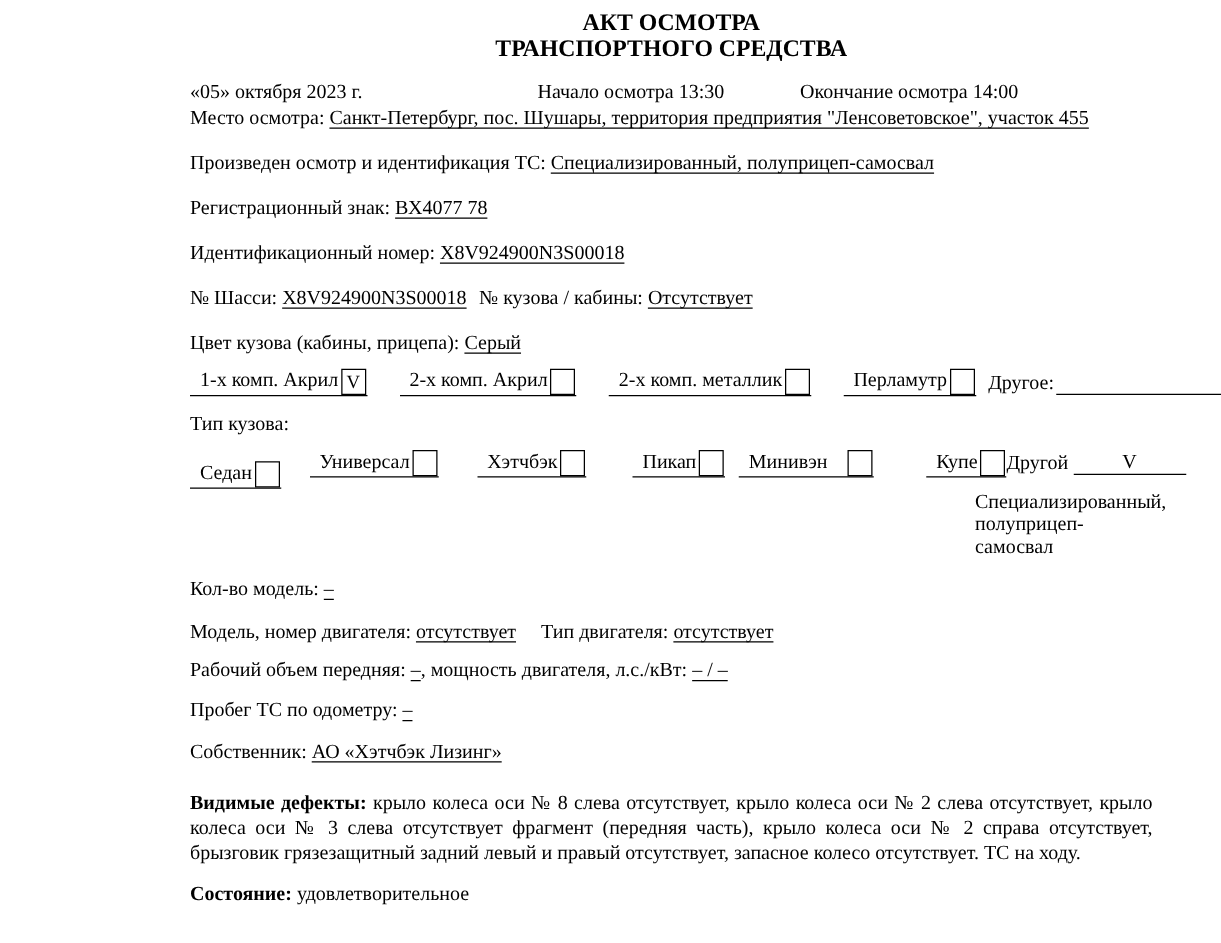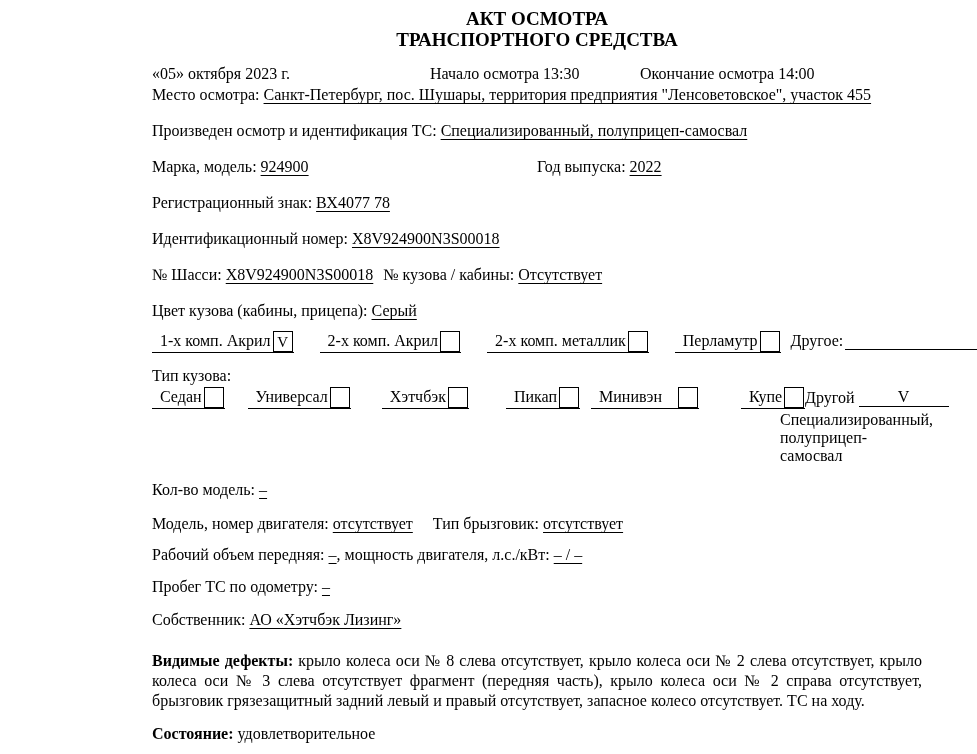--- a/index.html
+++ b/index.html
@@ -17,33 +17,33 @@
   .daterow { position:relative; height:19px; margin-bottom:1px; white-space:nowrap; }
   .daterow .d2 { position:absolute; left:278px; top:0; }
   .daterow .d3 { position:absolute; left:488px; top:0; }
   .ln { line-height:19px; margin-bottom:17px; white-space:nowrap; }
   .u { text-decoration:underline; text-underline-offset:3px; }
   .b { font-weight:bold; }
   .pairw { display:inline-block; width:385px; }
   .gap20 { display:inline-block; width:20px; }
   .gap10 { display:inline-block; width:10px; }
 
-  .cbrow { display:flex; align-items:flex-start; margin-bottom:13px; white-space:nowrap; }
+  .cbrow { display:flex; align-items:center; margin-bottom:13px; white-space:nowrap; }
   .cbitem { display:inline-flex; align-items:flex-end; border-bottom:1px solid #000; padding:0 1px 2px 8px; }
   .cbbox {
     display:inline-block; width:20px; height:21px; border:1px solid #000;
     margin-bottom:-2px; margin-left:2px; line-height:20px; text-align:center; font-size:15px;
   }
   .paint .cbitem { margin-right:26px; }
   .paint .cbitem:nth-child(4) { margin-right:10px; }
   .otherwrap { display:inline-flex; align-items:flex-end; }
   .blank { display:inline-block; width:137px; height:19px; border-bottom:1px solid #000; margin-left:2px; }
 
   .bodytype-label { line-height:19px; margin-bottom:2px; }
-  .body .cbitem:nth-child(1) { margin-right:23px; }
+  .body .cbitem:nth-child(1) { margin-right:23px;margin-top:18px; }
   .body .cbitem:nth-child(2) { margin-right:31px; }
   .body .cbitem:nth-child(3) { margin-right:37px; }
   .body .cbitem:nth-child(4) { margin-right:11px; }
   .body .cbitem:nth-child(5) { margin-right:42px; }
   .body .cbitem:nth-child(5) .cbbox { margin-left:16px; }
   .other2 { display:inline-flex; align-items:flex-end; margin-left:auto; padding-bottom:2px; }
   .vline { display:inline-block; width:90px; border-bottom:1px solid #000; line-height:19px; text-align:center; margin-left:4px; }
   .othervalue { margin:0 0 15px 628px; line-height:18px; }
 
   .just { line-height:20px; margin-bottom:13px; text-align:justify; white-space:normal; }
@@ -67,25 +67,20 @@
   <p class="ln">
     <span>Место осмотра:</span>
     <span class="u">Санкт-Петербург, пос. Шушары, территория предприятия "Ленсоветовское", участок 455</span>
   </p>
 
   <p class="ln">
     <span>Произведен осмотр и идентификация ТС:</span>
     <span class="u">Специализированный, полуприцеп-самосвал</span>
   </p>
 
-  <p class="ln">
-    <span class="pairw"><span>Марка, модель:</span>
-    <span class="u">924900</span></span><span><span>Год выпуска:</span>
-    <span class="u">2022</span></span>
-  </p>
 
   <p class="ln">
     <span>Регистрационный знак:</span>
     <span class="u">ВХ4077 78</span>
   </p>
 
   <p class="ln">
     <span>Идентификационный номер:</span>
     <span class="u">X8V924900N3S00018</span>
   </p>
@@ -162,21 +157,21 @@
     <div>полуприцеп-самосвал</div>
   </div>
 
   <p class="ln" style="margin-bottom:15px;">
     <span>Кол-во модель:</span>
     <span class="u">–</span>
   </p>
 
   <p class="ln" style="margin-bottom:12px;">
     <span>Модель, номер двигателя:</span>
-    <span class="u">отсутствует</span><span class="gap20"></span><span>Тип брызговик:</span>
+    <span class="u">отсутствует</span><span class="gap20"></span><span>Тип двигателя:</span>
     <span class="u">отсутствует</span>
   </p>
 
   <p class="ln" style="margin-bottom:13px;">
     <span>Рабочий объем передняя:</span>
     <span class="u">–</span><span>, мощность двигателя, л.с./кВт:</span>
     <span class="u">– / –</span>
   </p>
 
   <p class="ln" style="margin-bottom:14px;">

